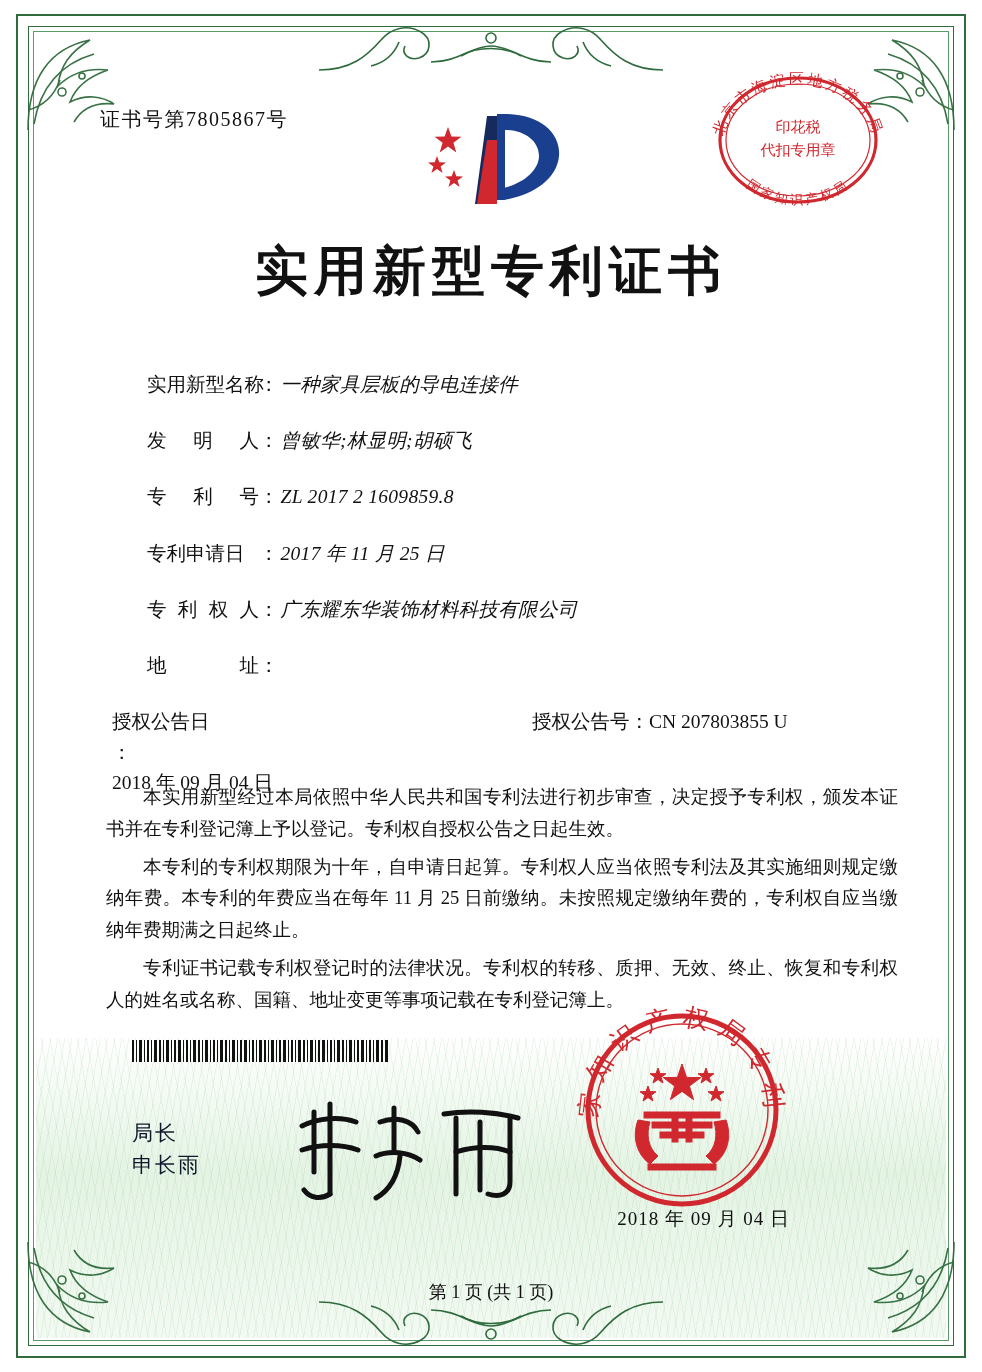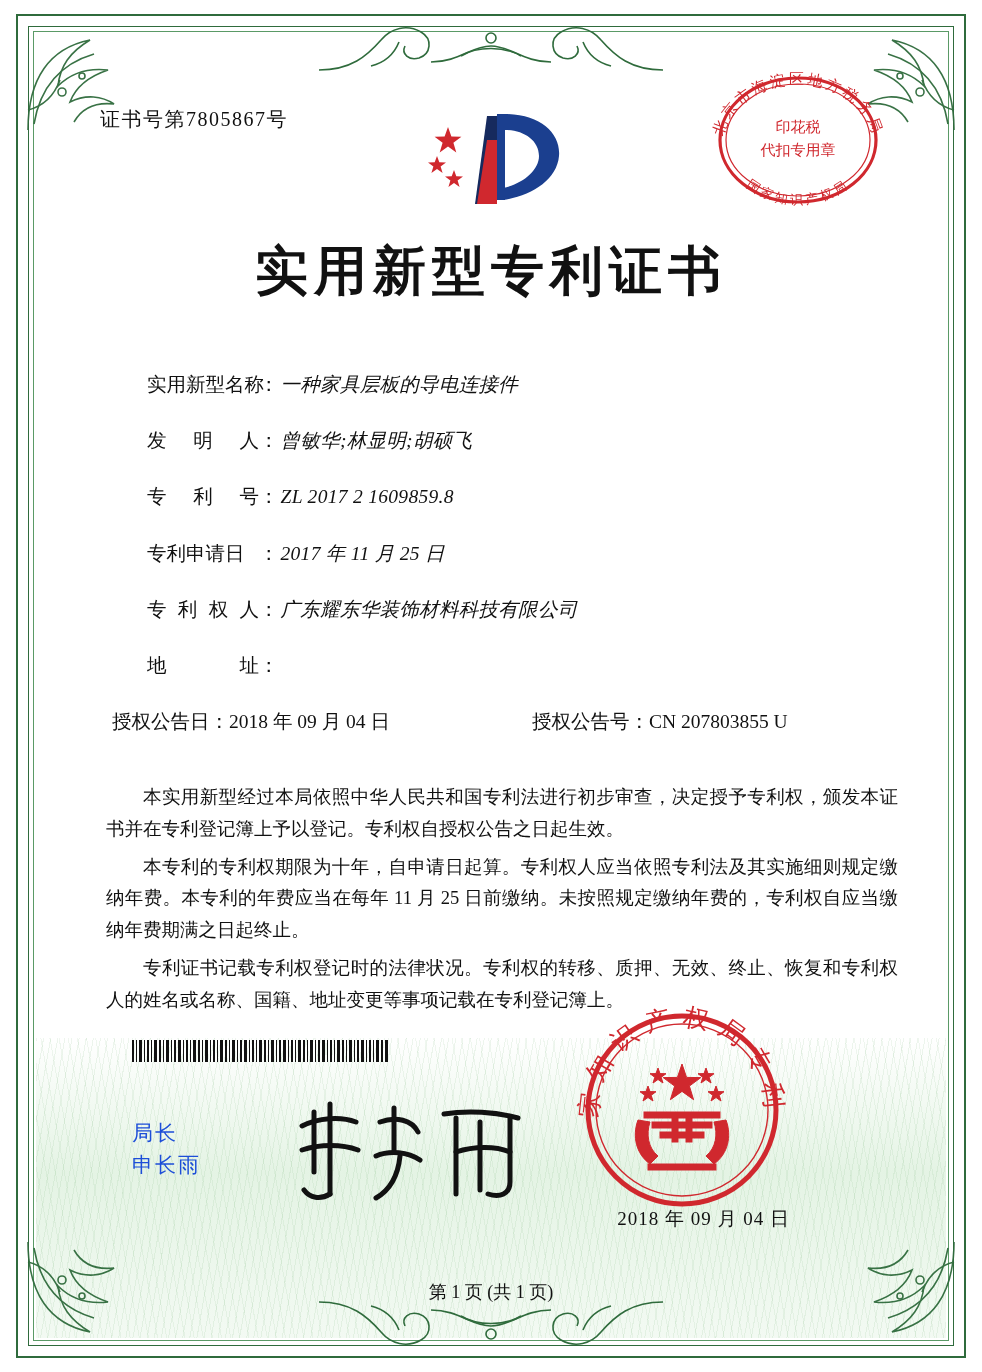--- a/index.html
+++ b/index.html
@@ -179,21 +179,21 @@
   }
   .pub-row {
     display: flex;
     margin-top: 4px;
     margin-bottom: 6px;
   }
   .pub-left, .pub-right {
     display: flex;
     align-items: baseline;
   }
-  .pub-left { width: 420px; }
+  .pub-left { width: 420px; flex-direction: column; }
   .pub-right { flex: 1; }
   .pub-label { white-space: nowrap; }
 
   .paragraphs {
     position: absolute;
     left: 62px;
     right: 40px;
     top: 742px;
     font-size: 18.5px;
     line-height: 1.72;
@@ -212,21 +212,21 @@
     width: 258px;
     height: 22px;
   }
 
   .director-block {
     position: absolute;
     left: 88px;
     top: 1078px;
     font-size: 21px;
     line-height: 1.5;
-    color: #1d4ed8;
+    color: #0f172a;
     letter-spacing: 2px;
   }
 
   .signature {
     position: absolute;
     left: 240px;
     top: 1058px;
     width: 250px;
     height: 110px;
   }

